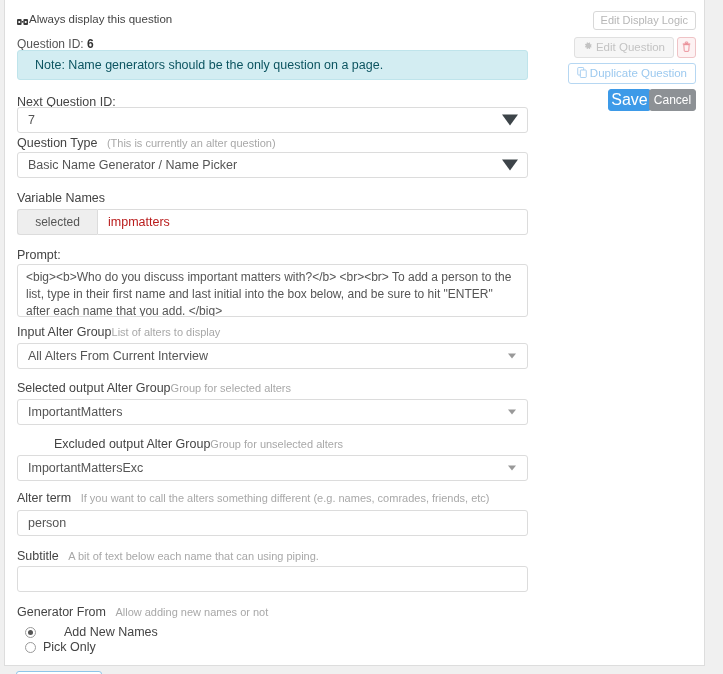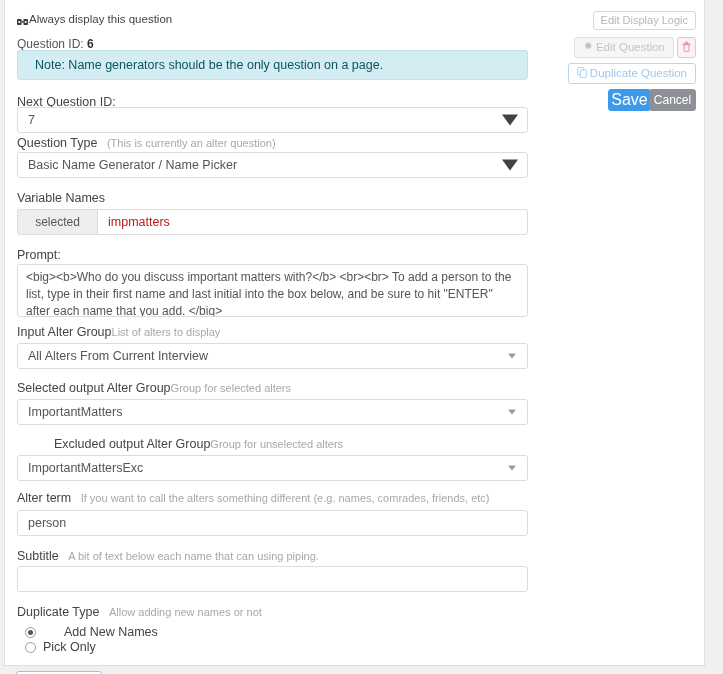--- a/index.html
+++ b/index.html
@@ -466,21 +466,21 @@
     </div>
     <input class="form-control" style="top: 510px; height: 26px; line-height: 24px;" type="text" value="person">
 
     <div class="form-label" style="left:12px; top:549px;">
       <span>Subtitle</span>
       <span class="form-hint spaced">A bit of text below each name that can using piping.</span>
     </div>
     <input class="form-control" style="top: 566px; height: 26px; line-height: 24px;" type="text" value="">
 
     <div class="form-label" style="left:12px; top:605px;">
-      <span>Duplicate Type</span>
+      <span>Generator From</span>
       <span class="form-hint spaced">Allow adding new names or not</span>
     </div>
 
     <div class="radio-row" style="top:625px;gap:28px;">
       <span class="radio-dot checked"></span>
       <span>Add New Names</span>
     </div>
     <div class="radio-row" style="top:640px;">
       <span class="radio-dot"></span>
       <span>Pick Only</span>

